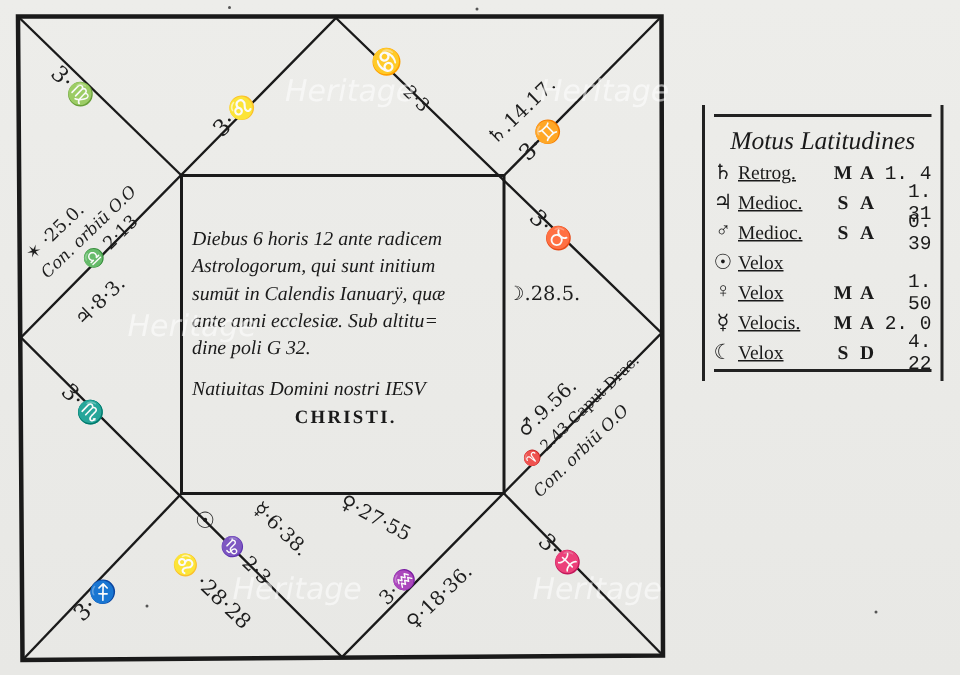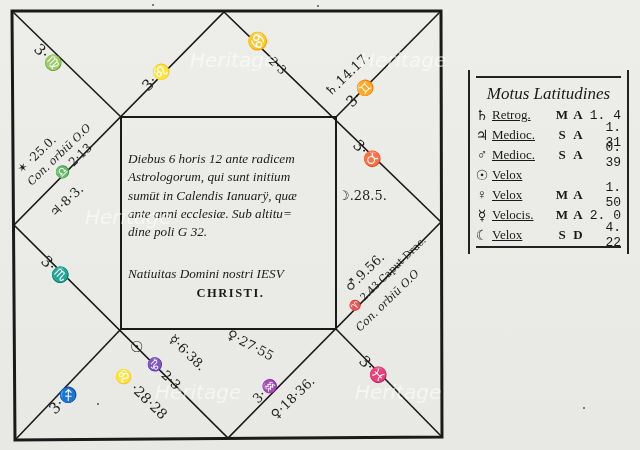--- a/index.html
+++ b/index.html
@@ -12,21 +12,21 @@
   .page { position:absolute; left:0; top:0; width:640px; height:450px;
     background: linear-gradient(180deg,#ededea 0%,#e8e8e5 100%); }
   svg.chart { position:absolute; left:0; top:0; }
   .glyph { font-family:"DejaVu Serif", serif; fill:#1d1d1d; }
   .center-text {
     position:absolute; left:128px; top:150px; width:205px;
     font-family:"Liberation Serif", serif; font-style:italic;
     font-size:13.2px; line-height:18.3px; color:#1a1a1a;
   }
   .center-text p { margin:0; }
-  .center-text .nat { margin-top:24px;font-family:Liberation Serif, serif; }
+  .center-text .nat { margin-top:9px;font-family:Liberation Serif, serif; }
   .center-text .caps { font-style:normal; letter-spacing:1.5px; font-weight:bold; font-size:12.5px;text-align:center; }
   .table {
     position:absolute; left:468px; top:70px; width:161px; height:184px;
     border-left:2px solid #222; border-right:2px solid #222;
     box-sizing:border-box;
     font-family:"Liberation Serif", serif; font-size:13px; color:#1a1a1a;
   }
   .table .rule { position:absolute; left:6px; right:6px; height:2px; background:#222; }
   .table .title { position:absolute; left:0; right:0; top:14px; text-align:center;
     font-style:italic; font-size:17px; }

